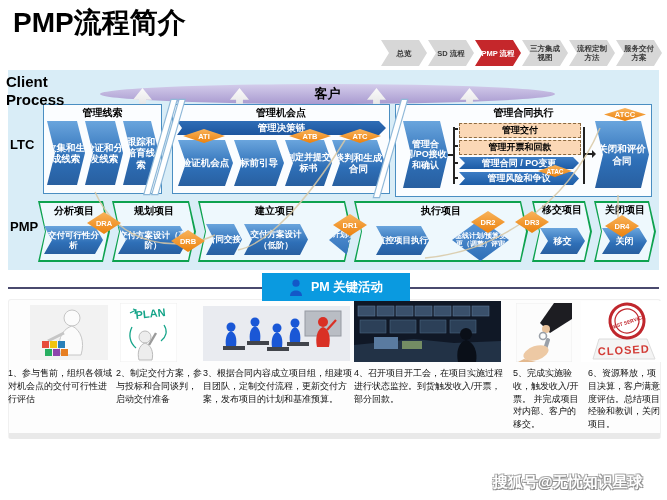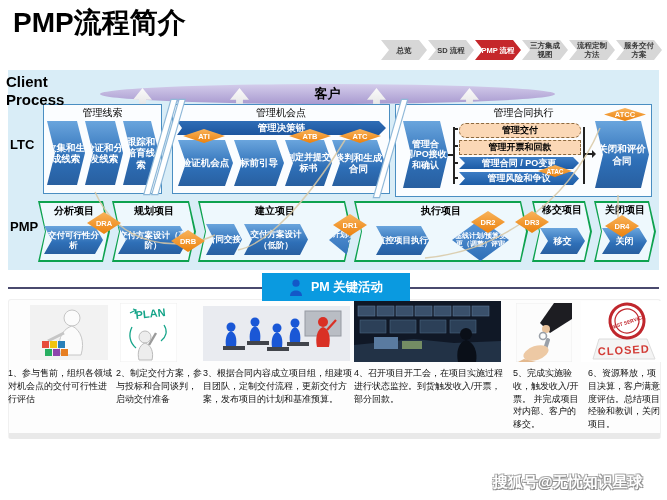--- a/index.html
+++ b/index.html
@@ -1,36 +1,36 @@
 <!DOCTYPE html>
 <html><head>
 <meta charset="utf-8">
 <style>
   html,body{margin:0;padding:0;background:#fff;}
   .stage{position:relative;width:667px;height:500px;background:#fff;overflow:hidden;
          font-family:"Liberation Sans","DejaVu Sans",sans-serif;color:#000;}
   .page-title{position:absolute;left:13px;top:4px;font-size:28px;font-weight:800;}
   
   .nav{position:absolute;left:381px;top:40px;display:flex;gap:1px;z-index:9;}
-  .nchev{width:46px;height:20px;background:#d7d7d7;color:#3a3a3a;font-size:7.5px;font-weight:bold;
+  .nchev{width:46px;height:26px;background:#d7d7d7;color:#3a3a3a;font-size:7.5px;font-weight:bold;
          display:flex;align-items:center;justify-content:center;text-align:center;line-height:1.2;
          clip-path:polygon(0 0,calc(100% - 8px) 0,100% 50%,calc(100% - 8px) 100%,0 100%,8px 50%);}
   .nchev span{display:block;max-width:34px;}
   .nchev.active{background:#c5272b;color:#fff;}
   
   .panel{position:absolute;left:8px;top:70px;width:651px;height:200px;background:#d9edf7;}
   .rowlab{position:absolute;font-weight:bold;z-index:3;}
   .ellipse{position:absolute;left:100px;top:84px;width:455px;height:20px;border-radius:50%;
            background:linear-gradient(180deg,#d4cdeb,#a99bd0);display:flex;align-items:center;justify-content:center;
            font-size:13px;font-weight:bold;z-index:1;}
   .uparr{position:absolute;width:19px;height:28px;background:linear-gradient(180deg,#fbfbfb,#d8d8d8);
          clip-path:polygon(50% 0,100% 42%,68% 42%,68% 100%,32% 100%,32% 42%,0 42%);
          filter:drop-shadow(0 0 1px #9ab0bf);z-index:2;}
   .obox{position:absolute;background:#fbfdff;border:1.4px solid #4a8ec2;z-index:2;}
-  .btitle{position:absolute;left:0;right:0;top:1px;text-align:center;font-weight:normal;font-size:10px;}
+  .btitle{position:absolute;left:0;right:0;top:1px;text-align:center;font-weight:bold;font-size:10px;}
   .chev{position:absolute;display:flex;align-items:center;justify-content:center;text-align:center;
         color:#fff;font-weight:bold;font-size:9.5px;line-height:1.18;
         background:linear-gradient(180deg,#6aa5dd 0%,#2e6fb7 60%,#285fa0 100%);
         clip-path:polygon(0 0,calc(100% - 8px) 0,100% 50%,calc(100% - 8px) 100%,0 100%,8px 50%);}
   .chainbar{position:absolute;display:flex;align-items:center;justify-content:center;color:#fff;font-weight:bold;
         font-size:9.5px;background:linear-gradient(180deg,#2e6db6,#1c559e);
         clip-path:polygon(0 0,calc(100% - 7px) 0,100% 50%,calc(100% - 7px) 100%,0 100%,5px 50%);font-family:Liberation Serif, serif;}
   .ms{position:absolute;display:flex;align-items:center;justify-content:center;color:#fff;font-weight:bold;
       font-size:7.5px;background:linear-gradient(180deg,#f8b35b,#ec820e);
       clip-path:polygon(0 50%,50% 0,100% 50%,50% 100%);z-index:6;}
@@ -137,21 +137,21 @@
 
   <div class="obox" style="left:395px;top:104px;width:255px;height:91px;">
     <div class="btitle">管理合同执行</div>
     <div class="chev" style="left:7px;top:16px;width:45px;height:67px;font-size:9px;">管理合同/PO接收和确认</div>
     <div class="vline" style="left:57px;top:22px;width:1.5px;height:57px;"></div>
     <div class="hline" style="left:52px;top:49px;width:6px;height:1.5px;"></div>
     <div class="hline" style="left:57px;top:23px;width:5px;height:1.5px;"></div>
     <div class="hline" style="left:57px;top:40px;width:5px;height:1.5px;"></div>
     <div class="hline" style="left:57px;top:57px;width:5px;height:1.5px;"></div>
     <div class="hline" style="left:57px;top:72px;width:5px;height:1.5px;"></div>
-    <div class="trackD" style="left:63px;top:18px;width:120px;height:13px;border-radius:7px;">管理交付</div>
+    <div class="trackD" style="left:63px;top:18px;width:120px;height:13px;">管理交付</div>
     <div class="trackD" style="left:63px;top:35px;width:120px;height:13px;">管理开票和回款</div>
     <div class="trackB" style="left:63px;top:52px;width:120px;height:12px;">管理合同 / PO变更</div>
     <div class="trackB" style="left:63px;top:67px;width:120px;height:13px;">管理风险和争议</div>
     <div class="ms" style="left:142px;top:60px;width:34px;height:12px;font-size:6.5px;">ATAC</div>
     <div class="vline" style="left:187px;top:22px;width:1.5px;height:57px;"></div>
     <div class="hline" style="left:187px;top:48px;width:10px;height:1.5px;"></div>
     <div class="arr-r" style="left:196px;top:45px;"></div>
     <div class="chev" style="left:199px;top:16px;width:54px;height:67px;">关闭和评价合同</div>
     <div class="ms" style="left:208px;top:3px;width:42px;height:13px;">ATCC</div>
   </div>

